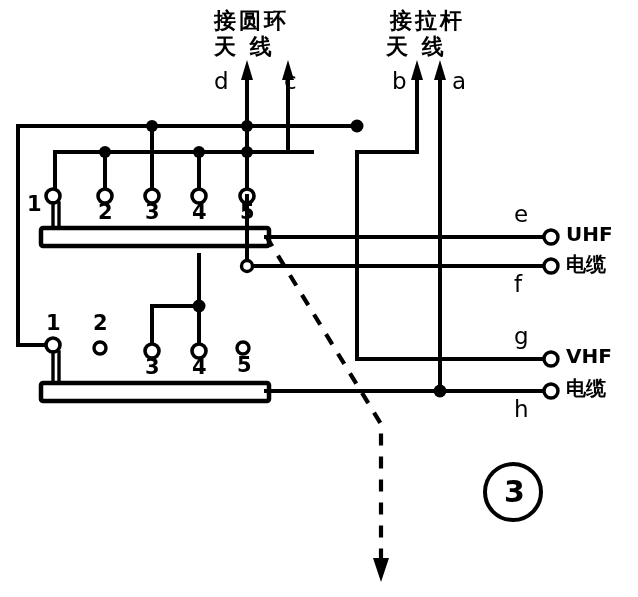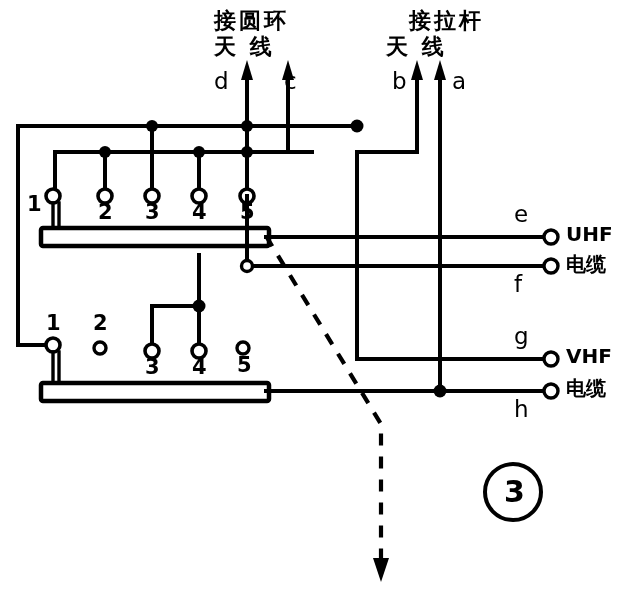--- a/index.html
+++ b/index.html
@@ -229,21 +229,21 @@
       <polygon class="arrow-head" points="381,582 373,558 389,558"></polygon>
     </g>
 
     <circle class="fig-circle" cx="513" cy="492" r="28"></circle>
 
   </svg>
 
   <div class="lbl lbl-cjk" style="left:214px; top:10px;">接圆环</div>
   <div class="lbl lbl-cjk" style="left:214px; top:36px;">天    线</div>
 
-  <div class="lbl lbl-cjk" style="left:409px; top:10px;">接拉杆</div>
+  <div class="lbl lbl-cjk" style="left:390px; top:10px;">接拉杆</div>
   <div class="lbl lbl-cjk" style="left:386px; top:36px;">天    线</div>
 
   <div class="lbl lbl-letter" style="left:214px; top:70px;">d</div>
   <div class="lbl lbl-letter" style="left:284px; top:70px;">c</div>
   <div class="lbl lbl-letter" style="left:392px; top:70px;">b</div>
   <div class="lbl lbl-letter" style="left:452px; top:70px;">a</div>
 
   <div class="lbl lbl-num" style="left:27px; top:194px;">1</div>
   <div class="lbl lbl-num" style="left:98px; top:202px;">2</div>
   <div class="lbl lbl-num" style="left:145px; top:202px;">3</div>

